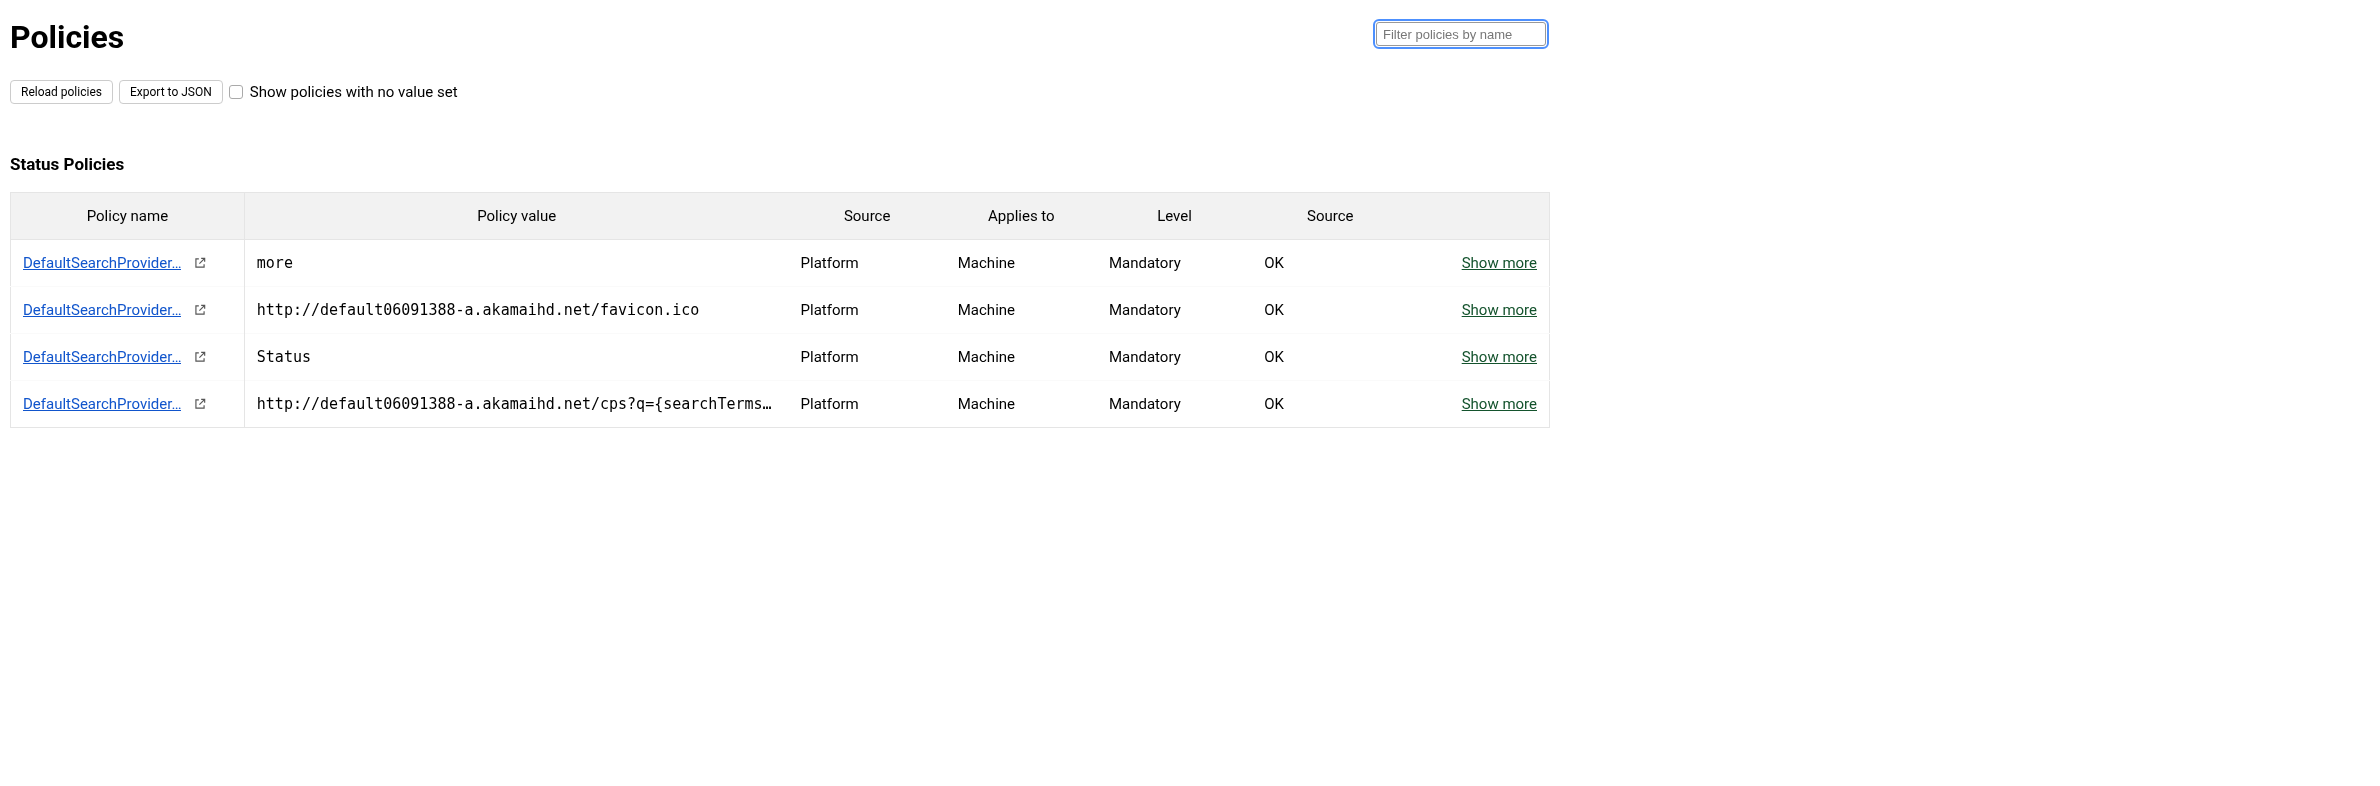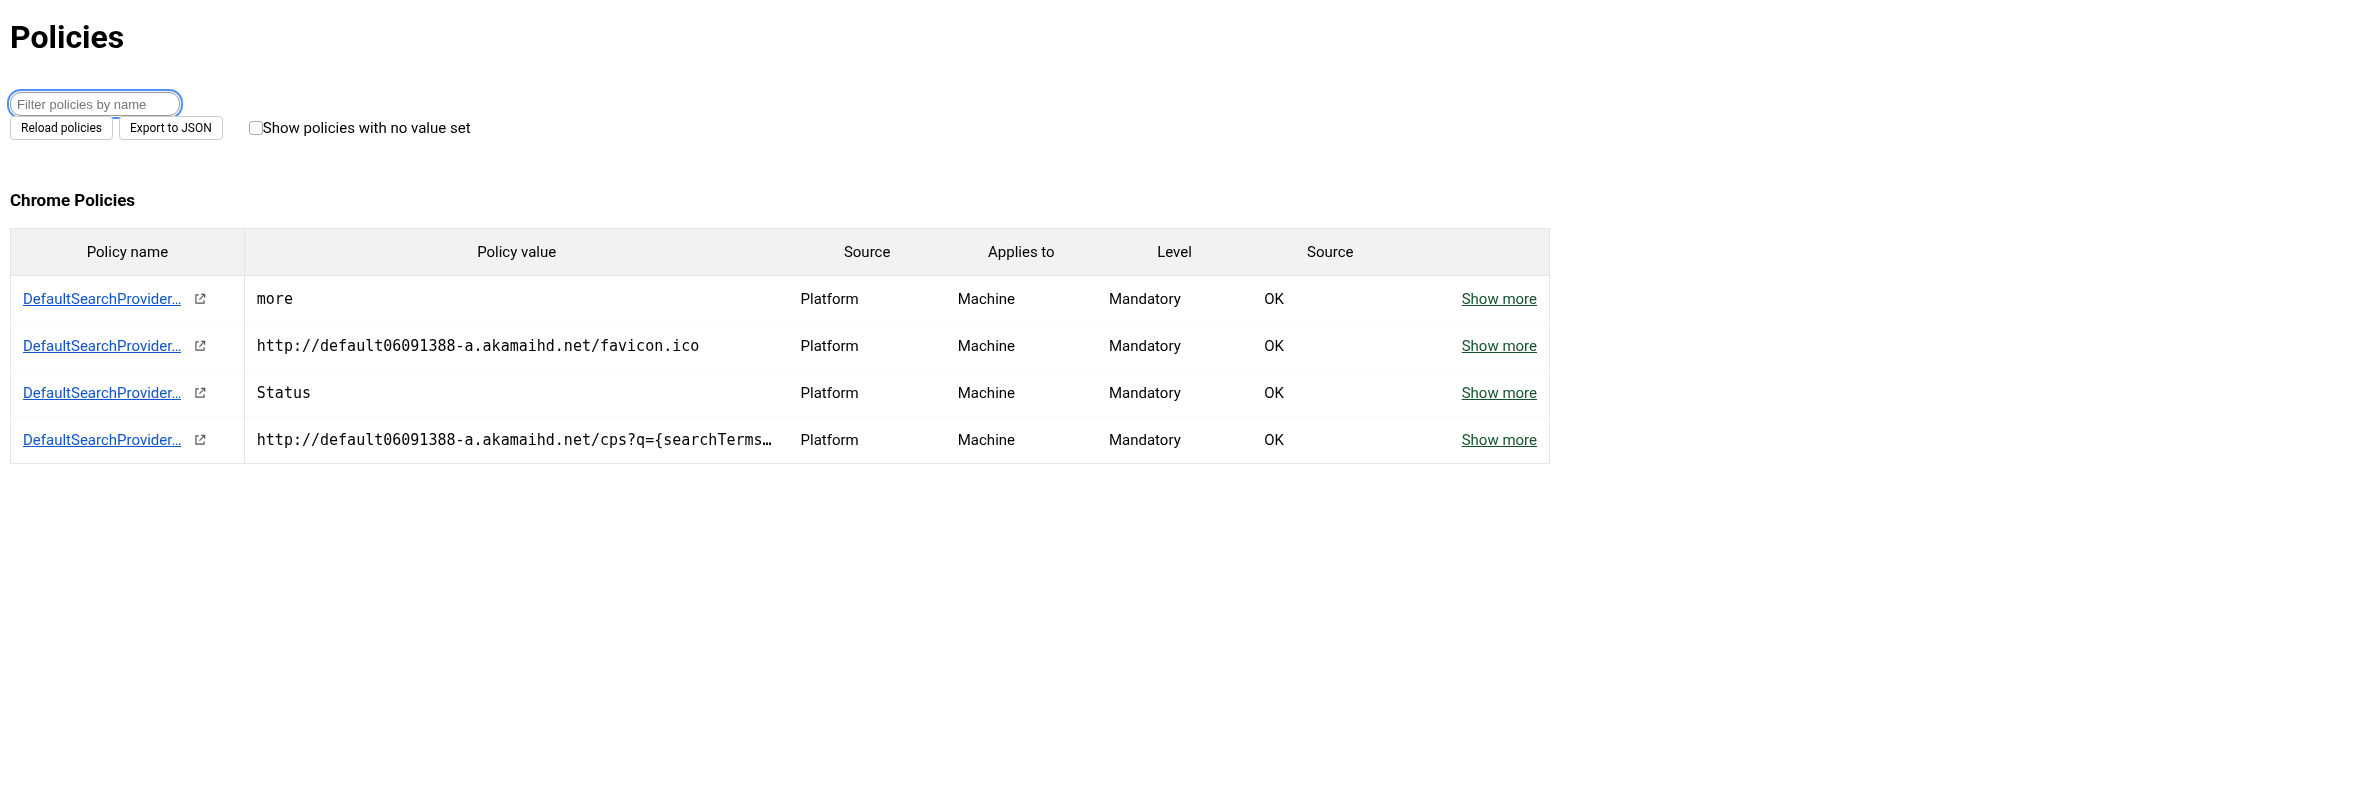--- a/index.html
+++ b/index.html
@@ -7,37 +7,37 @@
     margin: 0;
     padding: 10px;
     font-family: -apple-system, BlinkMacSystemFont, "Segoe UI", Roboto, Arial, sans-serif;
     font-size: 14px;
     color: #000;
     background: #fff;
     width: 1560px;
   }
   .header-row {
     display: flex;
+    justify-content: space-between;
     align-items: flex-start;
-    flex-direction: column;
   }
   h1.page-title {
     font-size: 32px;
     font-weight: 700;
     margin: 8px 0 24px 0;
   }
   .search-wrap {
     margin-top: 12px;
     margin-right: 4px;
   }
   .search-input {
     width: 170px;
     height: 24px;
     border: 1px solid #999;
-    border-radius: 11px;
+    border-radius: 3px;
     padding: 2px 6px;
     font-size: 13px;
     outline: 2px solid #4d90fe;
     outline-offset: 1px;
   }
   .search-input::placeholder { color: #777; }
   .toolbar {
     display: flex;
     align-items: center;
     gap: 6px;
@@ -48,22 +48,22 @@
     border: 1px solid #ccc;
     border-radius: 4px;
     padding: 4px 10px;
     font-size: 12px;
     cursor: pointer;
     font-family: inherit;
   }
   .chk-label {
     display: flex;
     align-items: center;
-    gap: 0;
-    margin-left: 20px;
+    gap: 7px;
+    margin-left: 0;
     font-size: 15px;
   }
   .chk {
     width: 14px;
     height: 14px;
     border: 1px solid #aaa;
     border-radius: 3px;
     background: #fff;
     display: inline-block;
   }
@@ -149,21 +149,21 @@
 
 <div class="toolbar">
   <button class="btn">Reload policies</button>
   <button class="btn">Export to JSON</button>
   <label class="chk-label">
     <span class="chk"></span>
     <span>Show policies with no value set</span>
   </label>
 </div>
 
-<h2 class="section-title">Chrome Policies</h2>
+<h2 class="section-title">Status Policies</h2>
 
 <table class="policies">
   <colgroup>
     <col class="c-name">
       <col class="c-value">
       <col class="c-source">
     <col class="c-applies">
       <col class="c-level">
       <col class="c-status">
       <col class="c-action">

